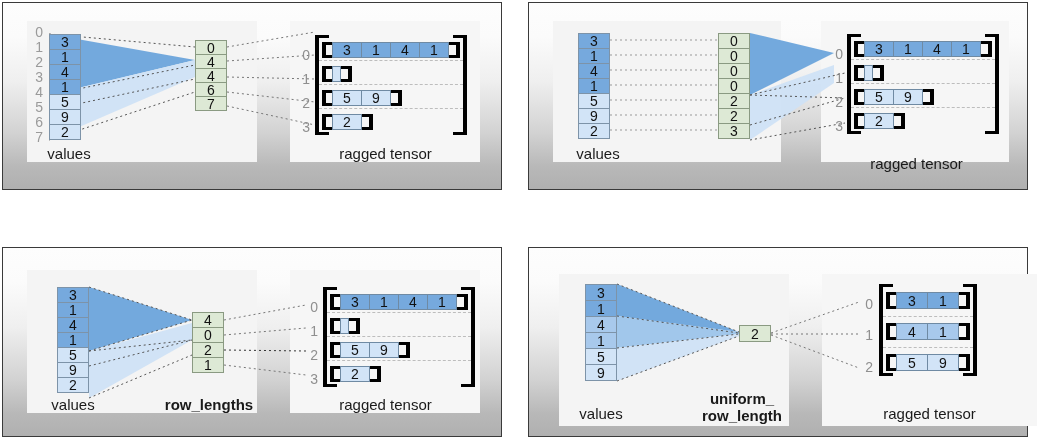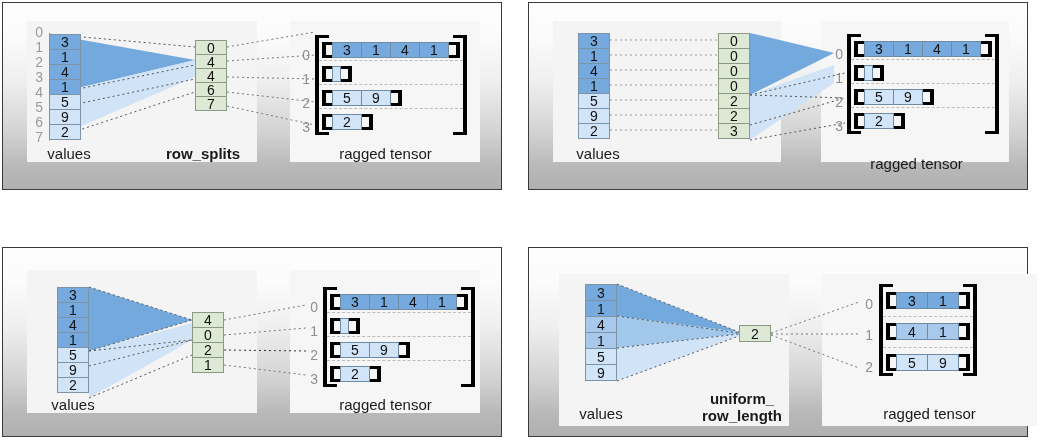--- a/index.html
+++ b/index.html
@@ -140,21 +140,20 @@
         <div class="rbr r"></div>
       </div>
       <div class="rrow" style="left:7px;top:79px;height:16px;">
         <div class="rbr l"></div>
         <div class="rcell b-light" style="width:30px;height:16px;">2</div>
         <div class="rbr r"></div>
       </div>
     </div>
 
     <div class="cap" style="left:26px;top:142px;width:80px;">values</div>
-    <div class="cap bold" style="left:140px;top:142px;width:120px;">row_splits</div>
     <div class="cap" style="left:300px;top:142px;width:165px;">ragged tensor</div>
   </div>
 
   <div class="panel p-tr">
     <div class="box" style="left:24px;top:18px;width:228px;height:141px;"></div>
     <div class="box tint" style="left:292px;top:18px;width:188px;height:141px;"></div>
 
     <svg class="overlay" width="500" height="188">
       <polygon points="221,30 221,92 305,50" fill="#6ba4db" opacity="0.95"></polygon>
       <polygon points="221,92 221,137 305,80 305,62" fill="#cfe2f5" opacity="0.95"></polygon>
@@ -300,20 +299,21 @@
         <div class="rbr r"></div>
       </div>
       <div class="rrow" style="left:7px;top:79px;height:16px;">
         <div class="rbr l"></div>
         <div class="rcell b-light" style="width:30px;height:16px;">2</div>
         <div class="rbr r"></div>
       </div>
     </div>
 
     <div class="cap" style="left:30px;top:148px;width:80px;">values</div>
+    <div class="cap bold" style="left:138px;top:148px;width:136px;">row_lengths</div>
     <div class="cap" style="left:300px;top:148px;width:165px;">ragged tensor</div>
   </div>
 
   <div class="panel p-br">
     <div class="box" style="left:30px;top:26px;width:230px;height:152px;"></div>
     <div class="box tint" style="left:293px;top:26px;width:215px;height:152px;"></div>
 
     <svg class="overlay" width="500" height="190">
       <polygon points="88,36 88,68 210,84" fill="#6ba4db" opacity="0.95"></polygon>
       <polygon points="88,68 88,100 210,86 210,84" fill="#9cc4ea" opacity="0.95"></polygon>

